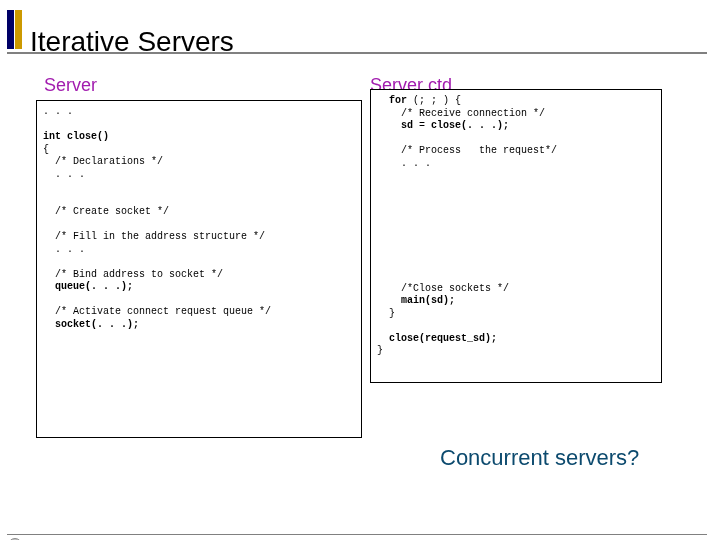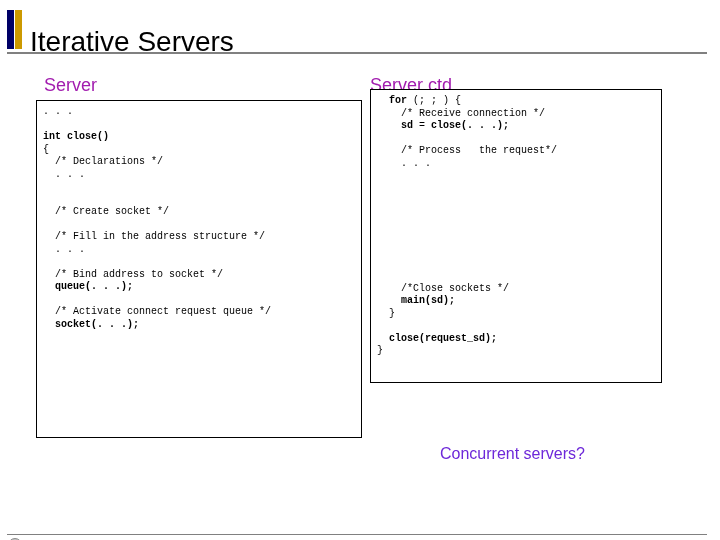--- a/index.html
+++ b/index.html
@@ -8,21 +8,21 @@
   .title-bar { position: absolute; left: 0; top: 10px; }
   .accent1 { position: absolute; left: 7px; top: 0; width: 7px; height: 39px; background: #006; }
   .accent2 { position: absolute; left: 15px; top: 0; width: 7px; height: 39px; background: #c90; }
   .title-text { position: absolute; left: 30px; top: 16px; font-size: 28px; color: #000000; white-space: nowrap; font-family: Verdana, sans-serif; }
   .title-rule { position: absolute; left: 7px; top: 52px; width: 700px; height: 2px; background: #808080; }
 
   .col-head { position: absolute; font-size: 18px; color: #a21caf; }
   .codebox { position: absolute; border: 1px solid #000; font-family: "Courier New", monospace; font-size: 10px; line-height: 1.25; white-space: pre; padding: 5px 6px; background: #fff; overflow: hidden; }
   .codebox .b { font-weight: bold; }
 
-  .concurrent { position: absolute; font-size: 16px; color: #6d28d9; }
+  .concurrent { position: absolute; font-size: 22px; color: #0c4a6e; }
 
   .footer { position: absolute; left: 0; bottom: 8px; width: 720px; font-size: 8px; color: #000; }
   .footer-rule { position: absolute; left: 7px; top: 0; width: 700px; height: 1px; background: #808080; }
   .seal { position: absolute; left: 8px; top: 4px; width: 14px; height: 14px; border: 1px solid #888; border-radius: 50%; background: radial-gradient(#ddd,#bbb); }
 </style>
 </head>
 <body>
 
 <div class="slide">
   <div class="title-bar">

